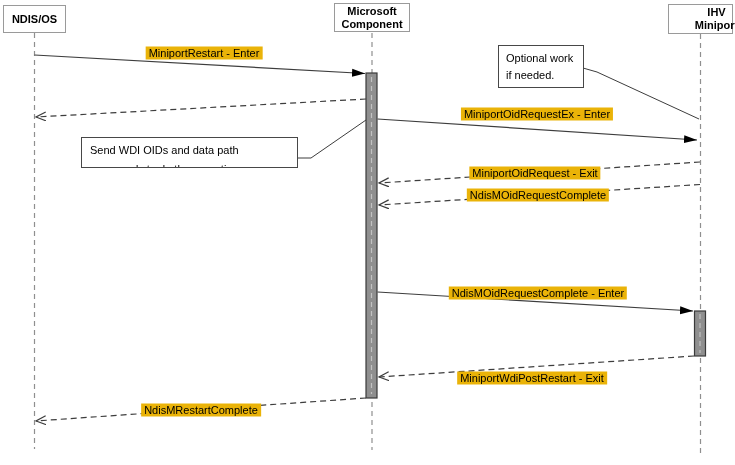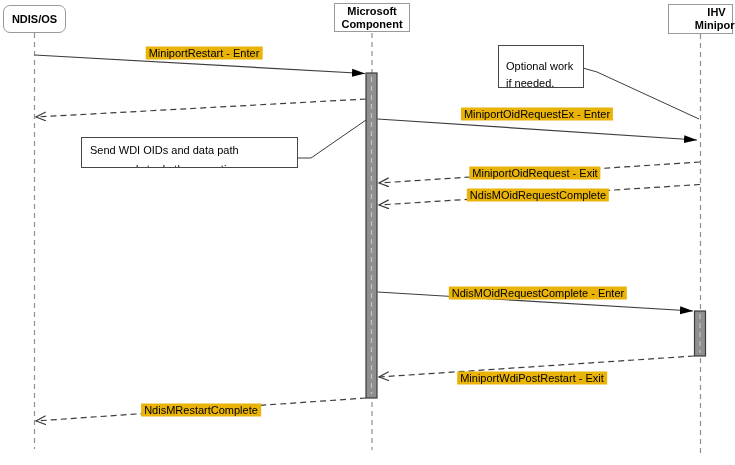--- a/index.html
+++ b/index.html
@@ -28,33 +28,33 @@
   }
   .note {
     position: absolute;
     box-sizing: border-box;
     background: #ffffff;
     border: 1px solid #474747;
     font-size: 11px;
     color: #000000;
     overflow: hidden;
   }
-  .note-optional { left: 498px; top: 45px; width: 86px; height: 43px; padding: 12px 7px; line-height: 17px; }
+  .note-optional { left: 498px; top: 45px; width: 86px; height: 43px; padding: 4px 7px; line-height: 17px; }
   .note-wdi      { left: 81px;  top: 137px; width: 217px; height: 31px; padding: 3px 8px; line-height: 19px; }
   .msg-label {
     position: absolute;
     transform: translate(-50%, -50%);
     background: #eab308;
     font-size: 11px;
     line-height: 13px;
     white-space: nowrap;
     padding: 0 3px;
     color: #000000;
   }
-  #actor-ndis { left: 3px;   top: 5px; width: 63px; height: 28px; border-radius: 7px; }
+  #actor-ndis { left: 3px;   top: 5px; width: 63px; height: 28px; }
   #actor-ms   { left: 334px; top: 3px; width: 76px; height: 29px; }
   #actor-ihv  { left: 668px; top: 4px; width: 65px; height: 30px; padding-left: 32px; }
 </style>
 </head>
 <body>
 
 <div class="stage">
 
   <svg width="735" height="465" viewBox="0 0 735 465">
     <defs>

